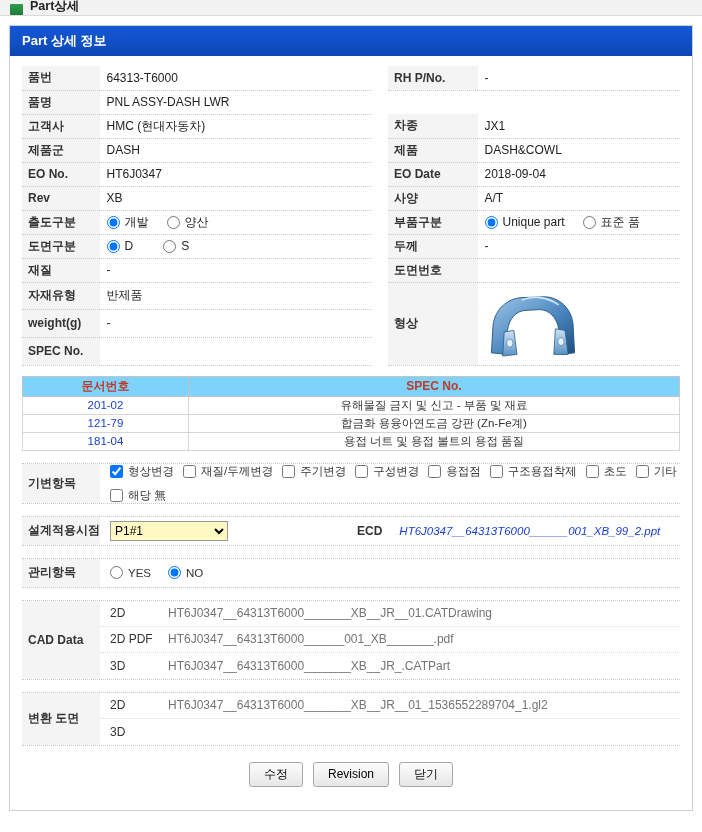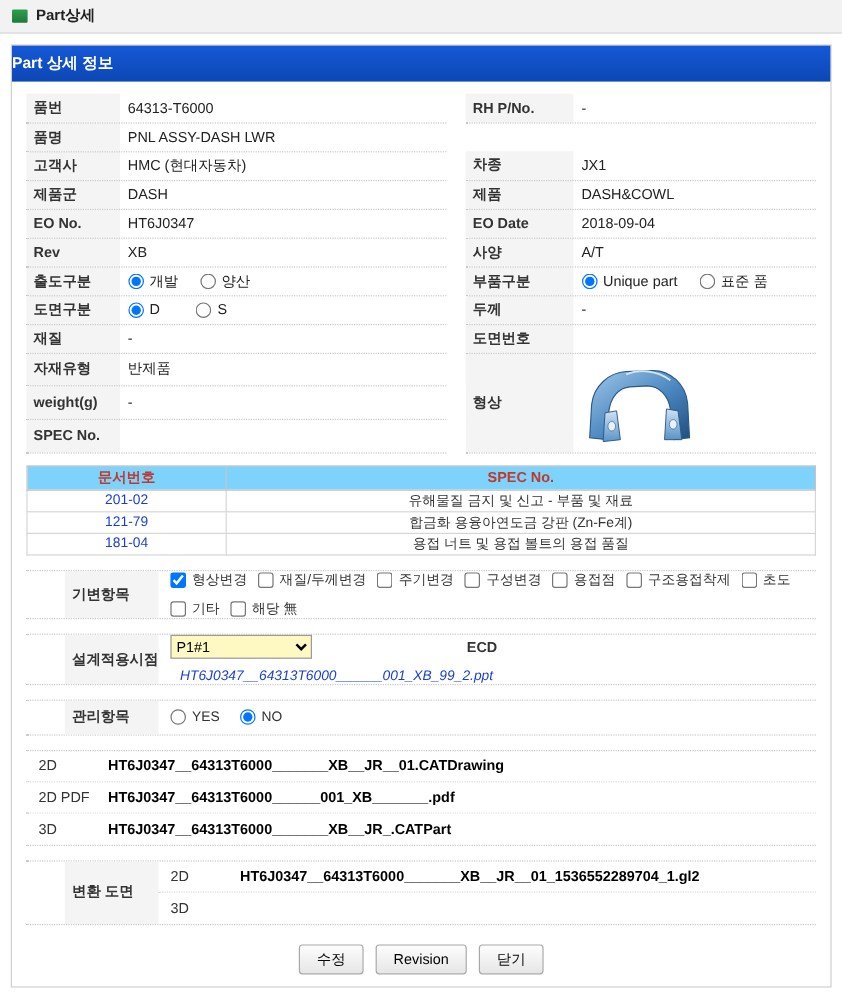--- a/index.html
+++ b/index.html
@@ -12,25 +12,25 @@
   }
   #app {
     width: 702px;
     height: 832px;
     position: relative;
     background: #fff;
     overflow: hidden;
   }
   
   .titlebar {
-    height: 28px;
+    height: 16px;
     background: #f2f2f2;
     border-bottom: 1px solid #d8d8d8;
     display: flex;
-    align-items: center;
+    align-items: flex-end;
     padding-left: 10px;
     gap: 7px;
   }
   .win-icon {
     width: 13px; height: 11px;
     background: linear-gradient(#2f9e4f, #1d7a38);
     border-radius: 1px;
   }
   .win-title {
     font-size: 12.5px;
@@ -43,20 +43,21 @@
     border: 1px solid #cfcfcf;
     height: 786px;
     background: #fff;
   }
   .page-header {
     height: 30px;
     background: #1155cc;
     background: linear-gradient(#1558d6, #0c47b5);
     display: flex;
     align-items: center;
+    padding-left: 12px;
     color: #fff;
     font-weight: bold;
     font-size: 13px;
   }
   .content {
     padding: 10px 12px 0 12px;
   }
   
   table.info {
     width: 100%;
@@ -120,21 +121,20 @@
     align-items: stretch;
     min-height: 30px;
   }
   .sec-lbl {
     width: 78px;
     background: #f4f4f4;
     font-weight: bold;
     display: flex; align-items: center;
     padding-left: 6px;
     font-size: 12px;
-    margin-left: 32px;
   }
   .sec-body {
     flex: 1;
     display: flex;
     align-items: center;
     padding-left: 10px;
     gap: 9px;
     flex-wrap: wrap;
   }
   .chk { display: inline-flex; align-items: center; gap: 3px; font-size: 11.5px; white-space: nowrap;}
@@ -158,21 +158,21 @@
   .datablock .sec-lbl { align-items: center; }
   .rows { flex: 1; }
   .drow {
     display: flex;
     align-items: center;
     height: 26px;
     border-bottom: 1px dotted #dcdcdc;
   }
   .drow:last-child { border-bottom: none; }
   .dtype { width: 68px; padding-left: 10px; font-size: 12px; }
-  .dlink { color: #000000; font-weight: bold; font-size: 12px; text-decoration: none; }
+  .dlink { color: #737373; font-weight: normal; font-size: 12px; text-decoration: none; }
   
   .btnbar {
     margin-top: 16px;
     display: flex;
     justify-content: center;
     gap: 10px;
   }
   .btn {
     font-family: "Liberation Sans", sans-serif;
     font-size: 12px;
@@ -429,20 +429,21 @@
             <span>YES</span>
           </label>
           <label class="chk" style="margin-left:8px">
             <input type="radio" name="manage" checked="" style="">
             <span>NO</span>
           </label>
         </div>
       </div>
 
       <div class="datablock">
+        <div class="sec-lbl">CAD Data</div>
         <div class="rows">
           <div class="drow">
             <span class="dtype">2D</span>
             <a class="dlink" href="#">HT6J0347__64313T6000_______XB__JR__01.CATDrawing</a>
           </div>
           <div class="drow">
             <span class="dtype">2D PDF</span>
             <a class="dlink" href="#">HT6J0347__64313T6000______001_XB_______.pdf</a>
           </div>
           <div class="drow">

